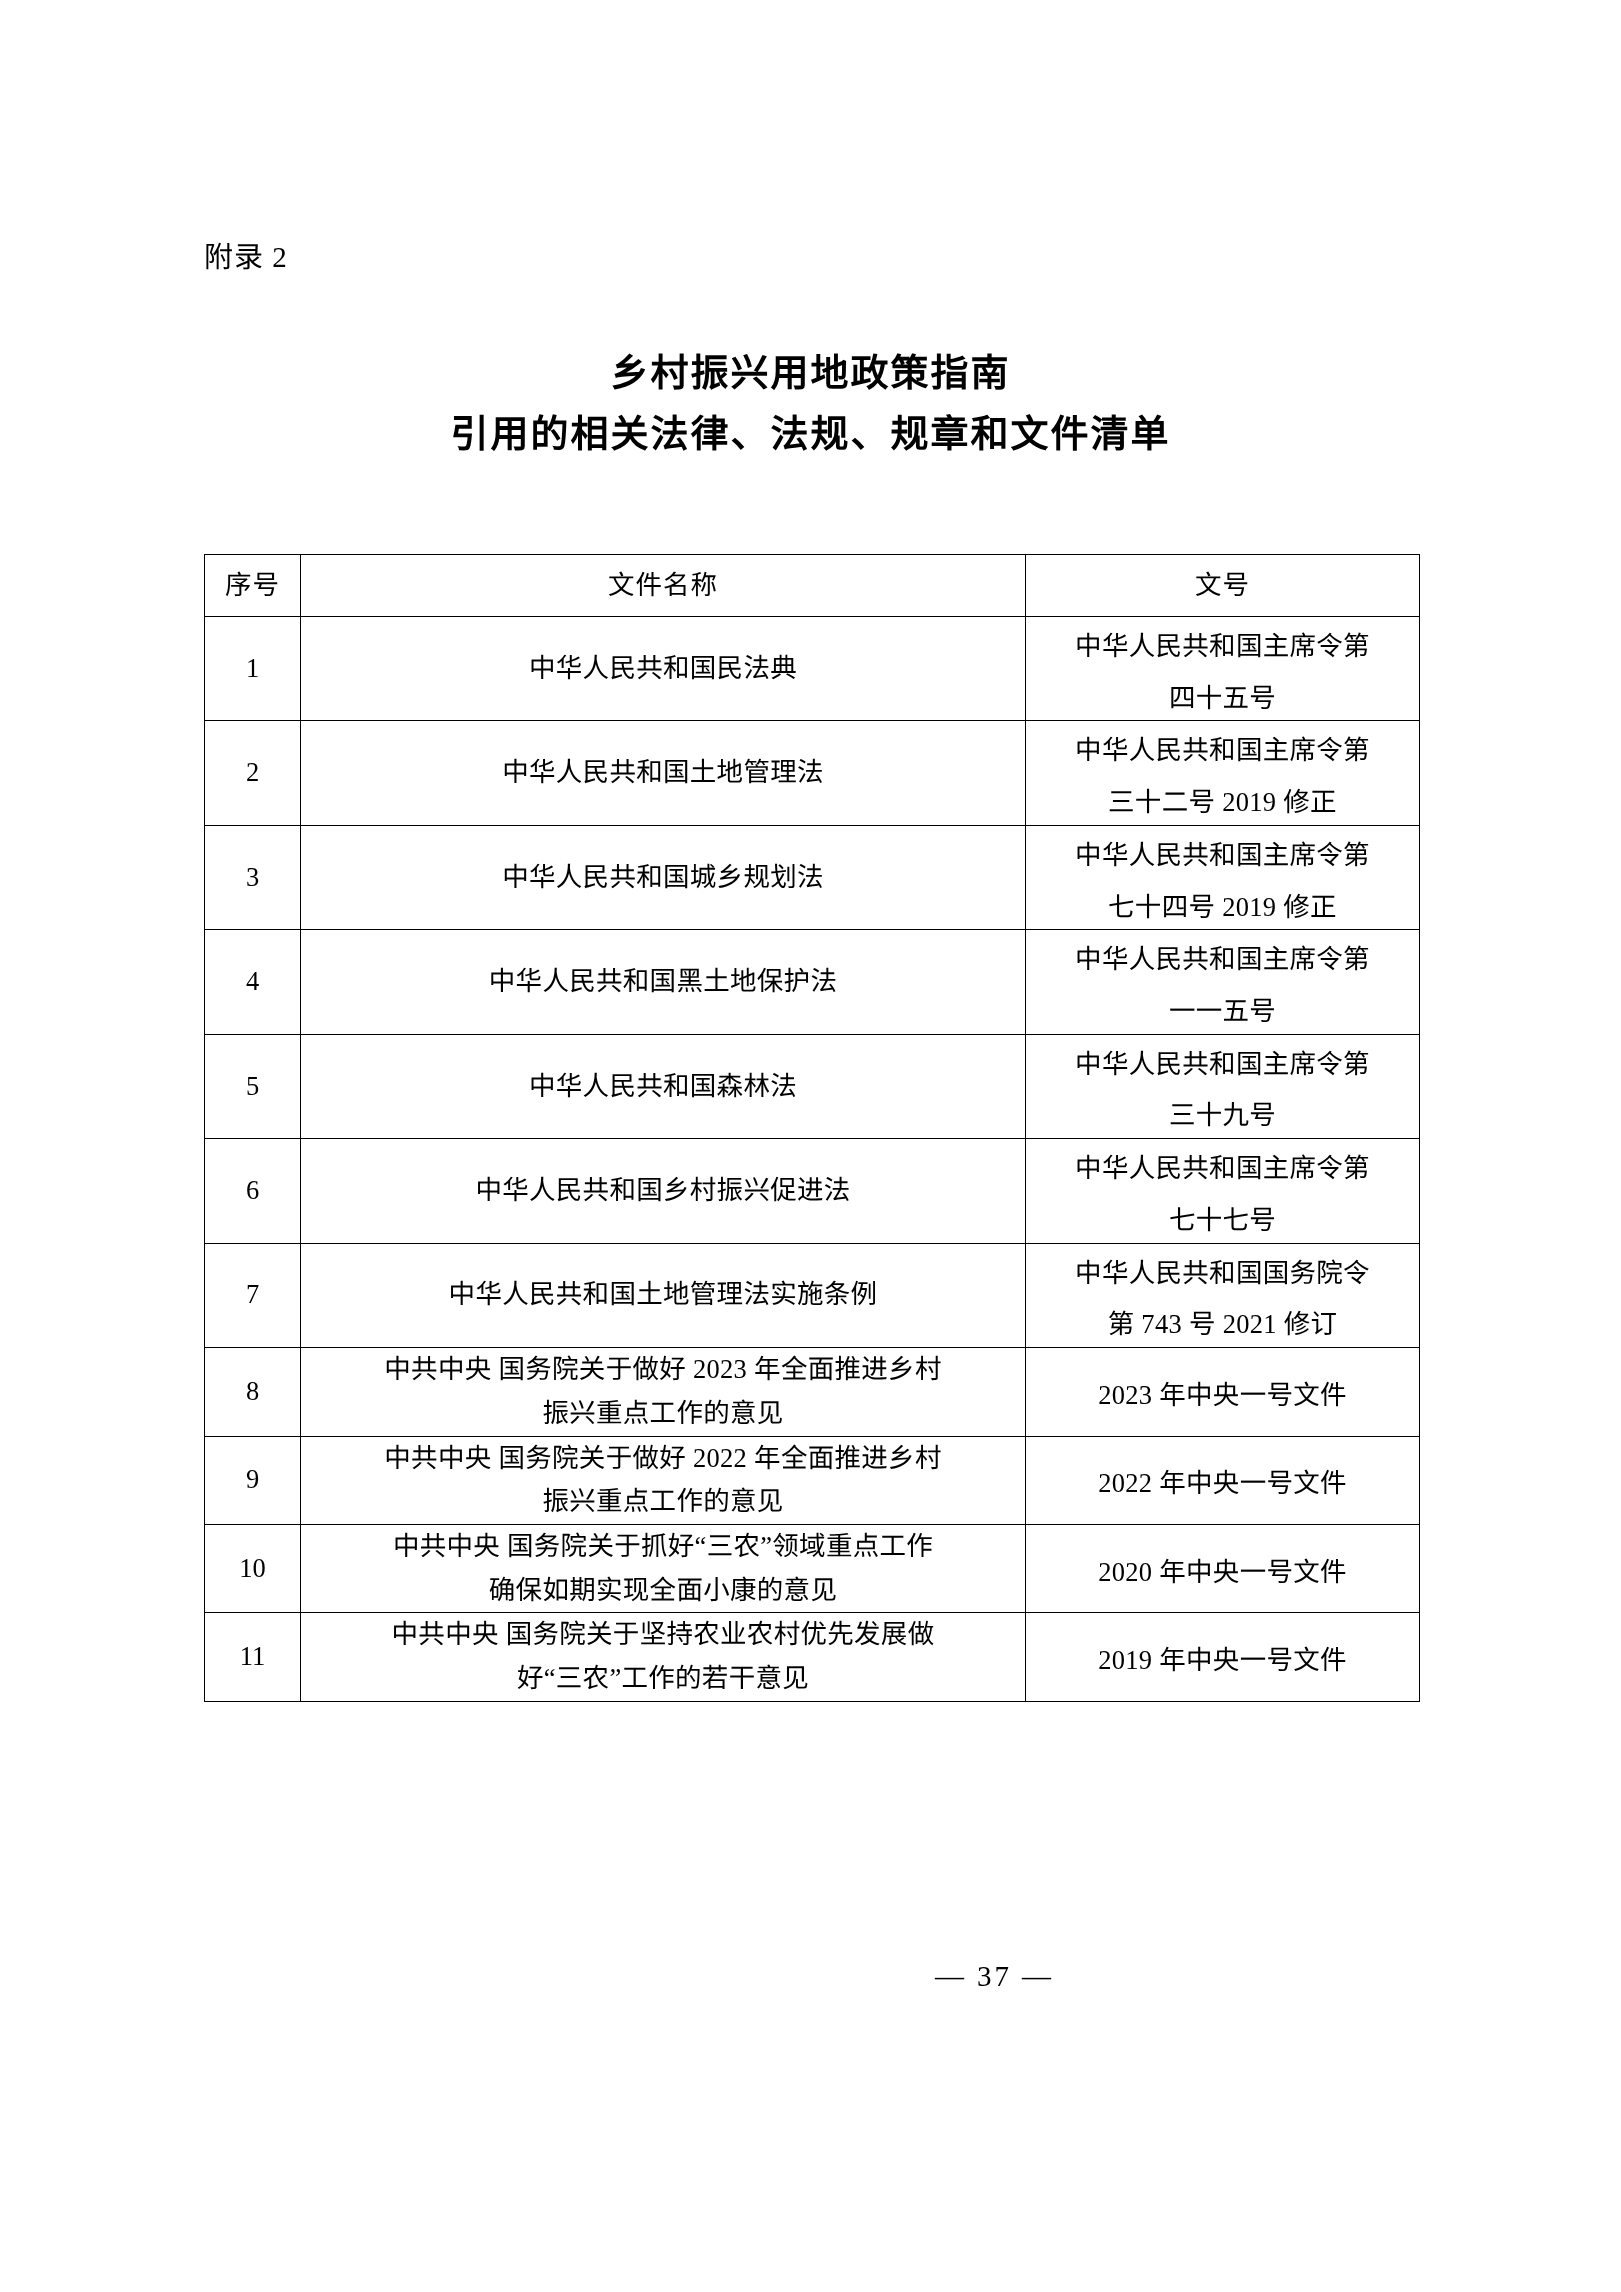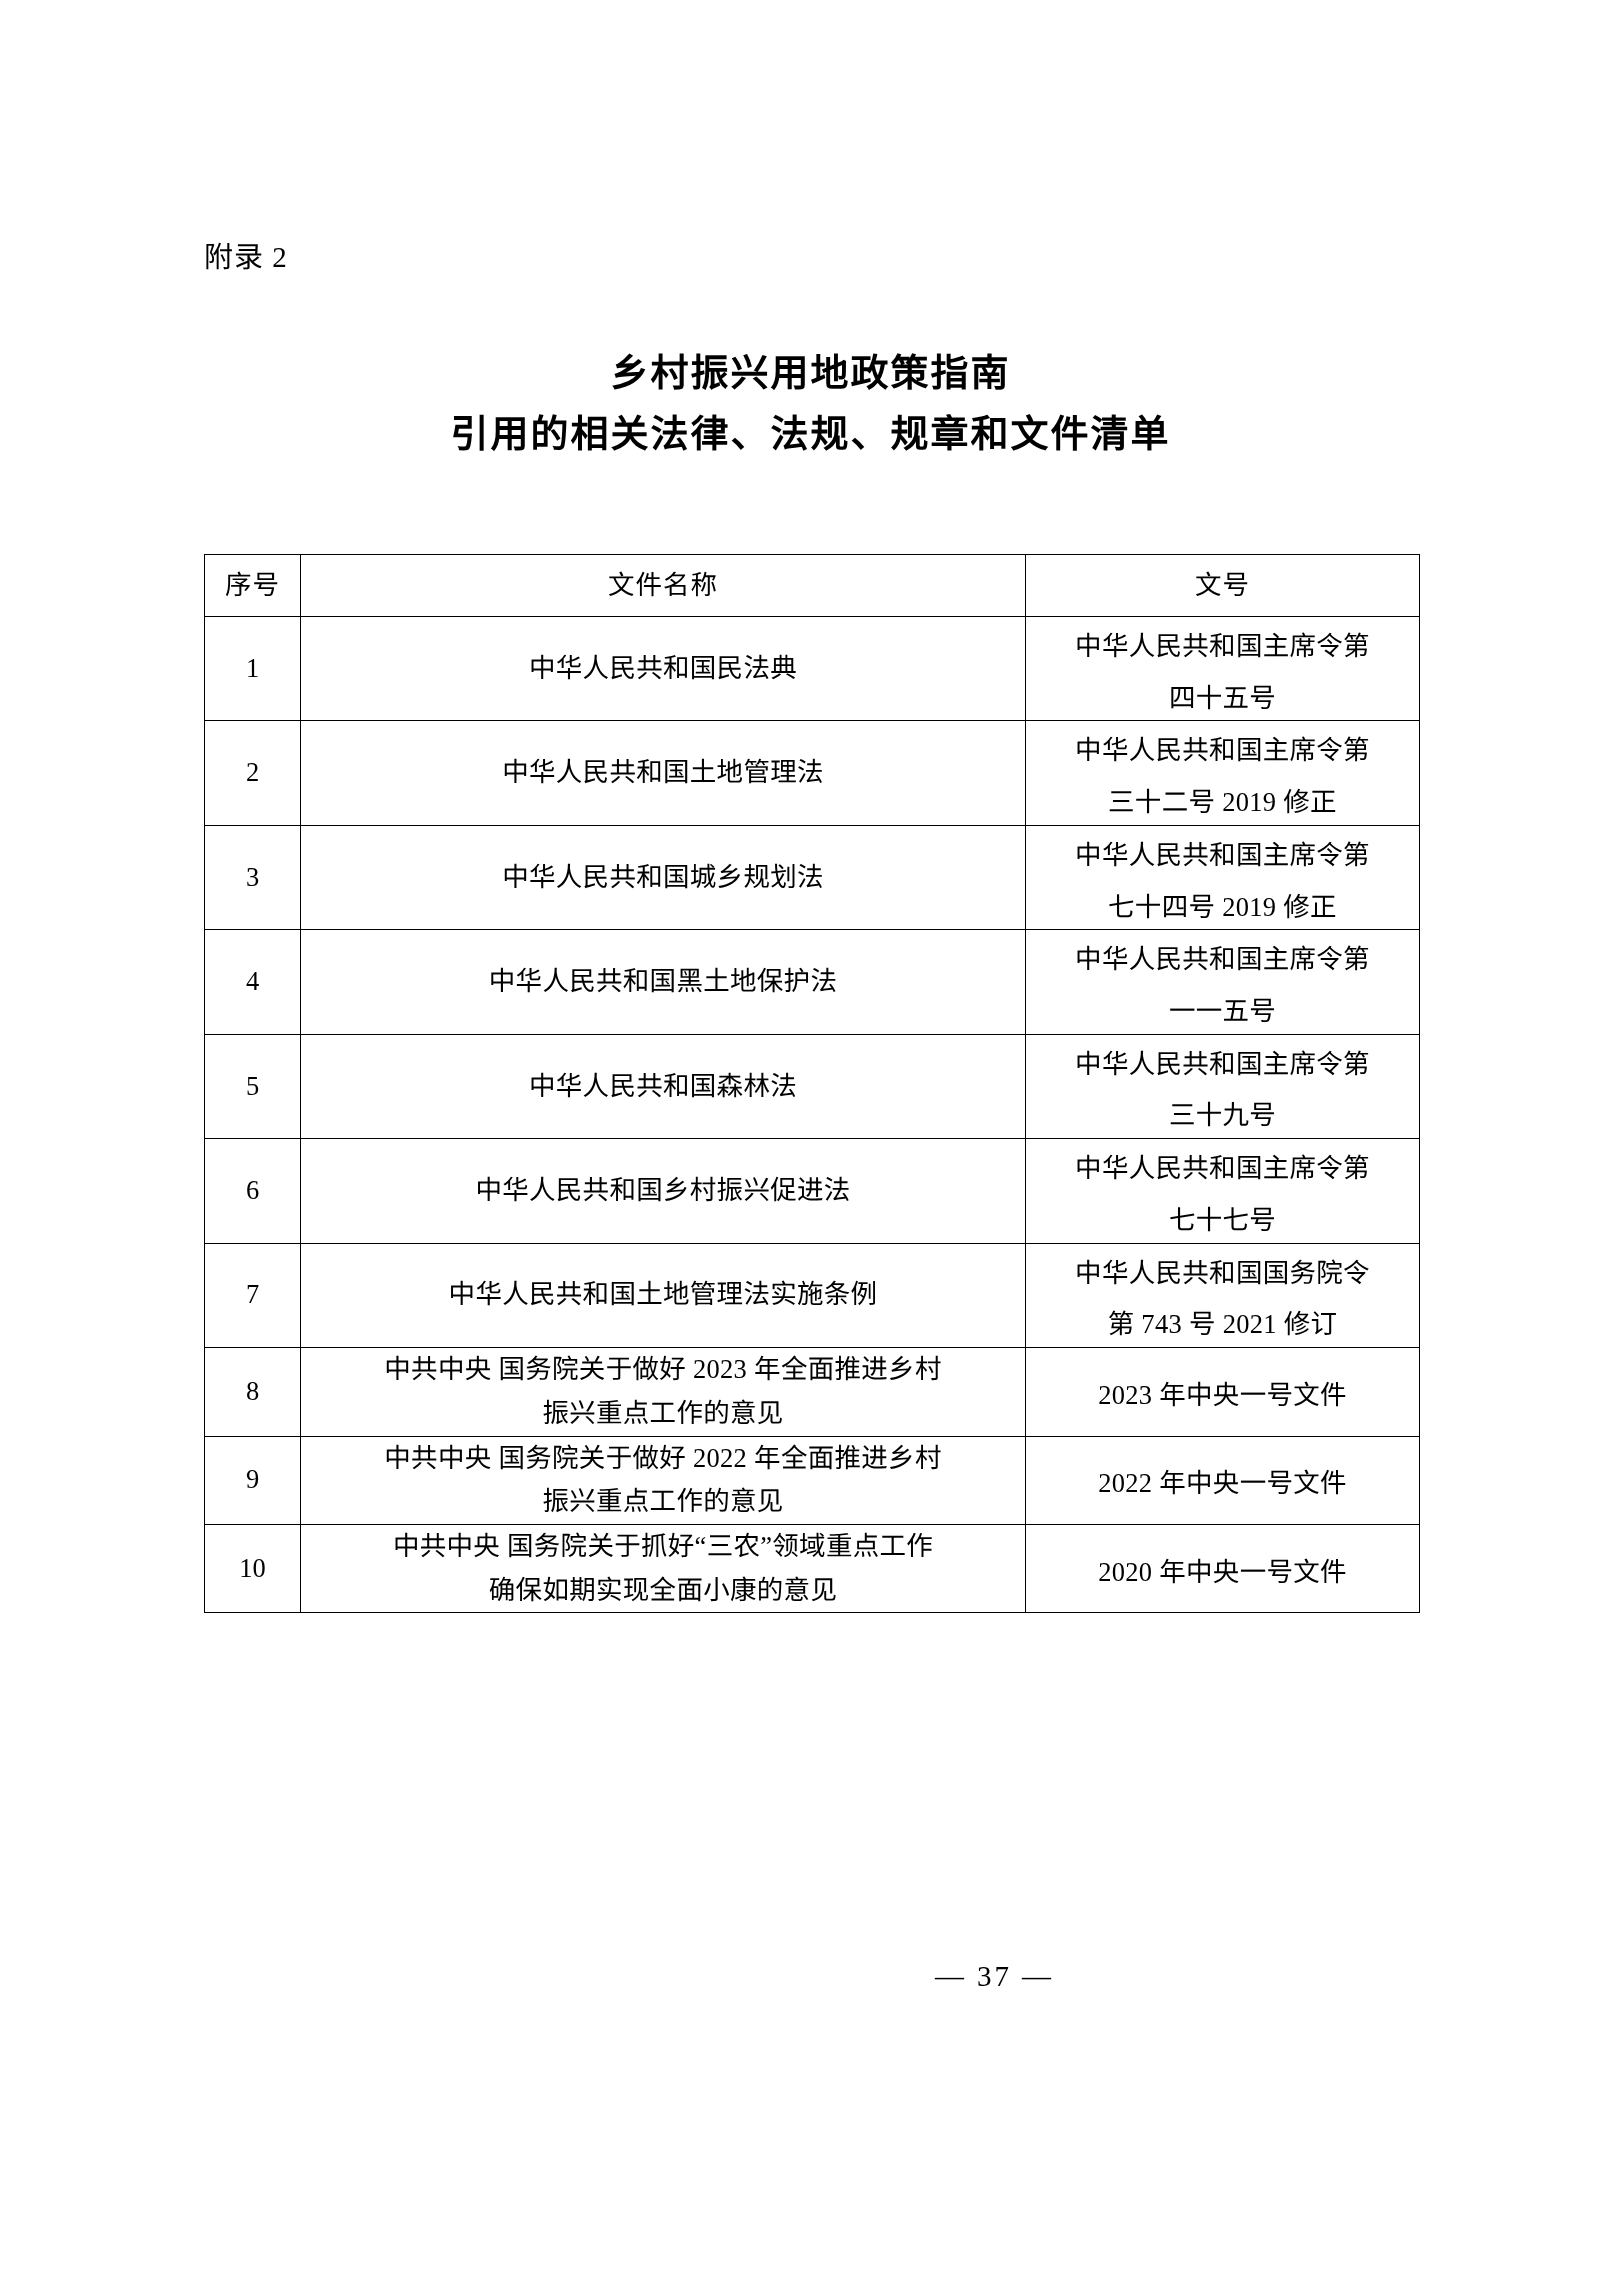--- a/index.html
+++ b/index.html
@@ -228,20 +228,30 @@
         <tr>
           <td class="seq">10</td>
           <td class="name">
             <span class="nline">中共中央 国务院关于抓好“三农”领域重点工作</span>
             <span class="nline">确保如期实现全面小康的意见</span>
           </td>
           <td class="num">
             <span class="nline">2020 年中央一号文件</span>
           </td>
         </tr>
+        <tr>
+          <td class="seq">11</td>
+          <td class="name">
+            <span class="nline">中共中央 国务院关于坚持农业农村优先发展做</span>
+            <span class="nline">好“三农”工作的若干意见</span>
+          </td>
+          <td class="num">
+            <span class="nline">2019 年中央一号文件</span>
+          </td>
+        </tr>
       </tbody>
   </table>
 
   <div class="page-number">
     <span class="pn-inner">— 37 —</span>
   </div>
 
 </div>
 
 

